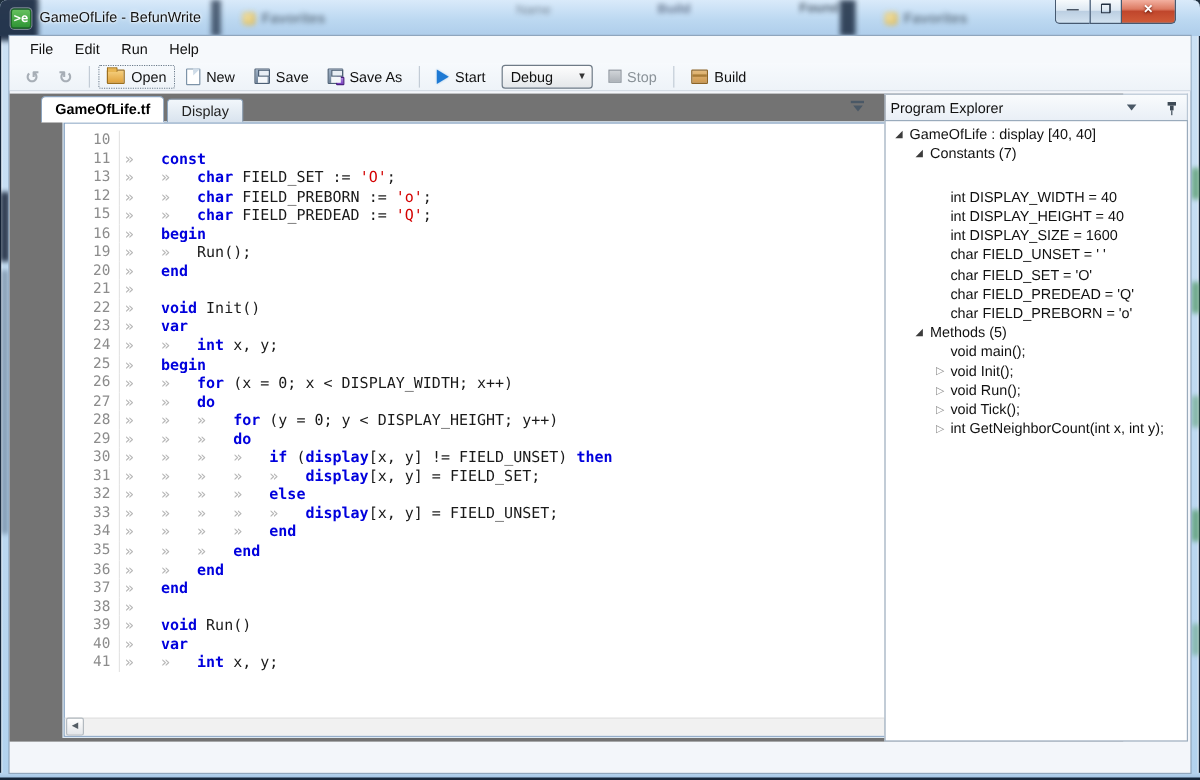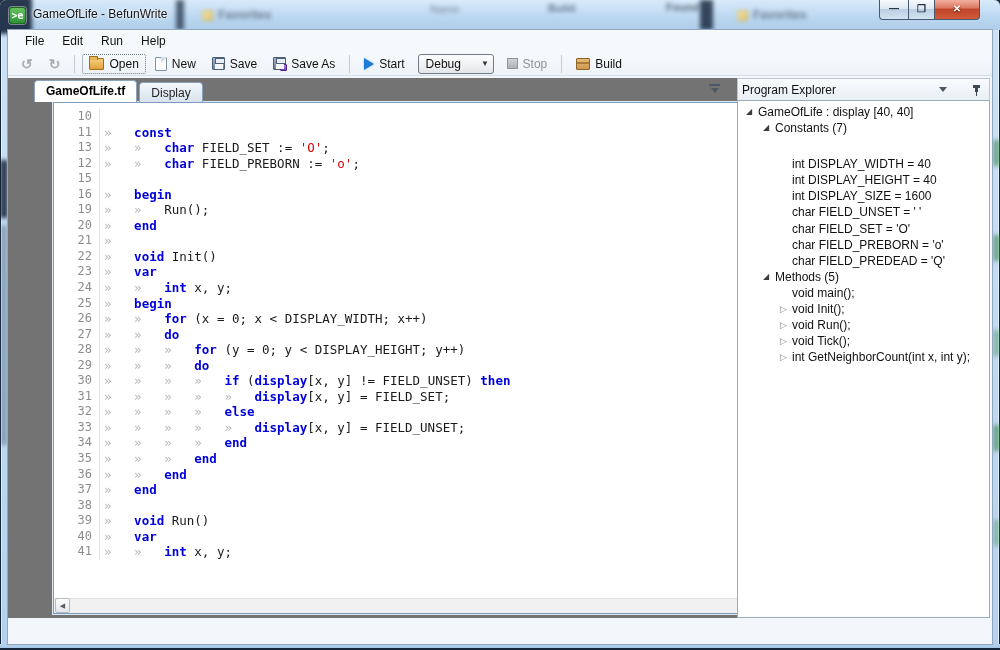--- a/index.html
+++ b/index.html
@@ -244,21 +244,21 @@
           <div class="bar"></div>
             <div class="tri"></div>
         </div>
 
         <div class="editor-frame">
           <div class="code-viewport" id="codelines">
               <div class="cl"><span class="ln">10</span></div>
               <div class="cl"><span class="ln">11</span><span class="ct"><span class="tk-i">»   </span><span class="tk-k">const</span></span></div>
               <div class="cl"><span class="ln">13</span><span class="ct"><span class="tk-i">»   »   </span><span class="tk-k">char</span><span class="tk-p"> FIELD_SET := </span><span class="tk-s">'O'</span><span class="tk-p">;</span></span></div>
               <div class="cl"><span class="ln">12</span><span class="ct"><span class="tk-i">»   »   </span><span class="tk-k">char</span><span class="tk-p"> FIELD_PREBORN := </span><span class="tk-s">'o'</span><span class="tk-p">;</span></span></div>
-              <div class="cl"><span class="ln">15</span></div>
+              <div class="cl"><span class="ln">15</span><span class="ct"><span class="tk-i">»   »   </span><span class="tk-k">char</span><span class="tk-p"> FIELD_PREDEAD := </span><span class="tk-s">'Q'</span><span class="tk-p">;</span></span></div>
               <div class="cl"><span class="ln">16</span><span class="ct"><span class="tk-i">»   </span><span class="tk-k">begin</span></span></div>
               <div class="cl"><span class="ln">19</span><span class="ct"><span class="tk-i">»   »   </span><span class="tk-p">Run();</span></span></div>
               <div class="cl"><span class="ln">20</span><span class="ct"><span class="tk-i">»   </span><span class="tk-k">end</span></span></div>
               <div class="cl"><span class="ln">21</span><span class="ct"><span class="tk-i">»</span></span></div>
               <div class="cl"><span class="ln">22</span><span class="ct"><span class="tk-i">»   </span><span class="tk-k">void</span><span class="tk-p"> Init()</span></span></div>
               <div class="cl"><span class="ln">23</span><span class="ct"><span class="tk-i">»   </span><span class="tk-k">var</span></span></div>
               <div class="cl"><span class="ln">24</span><span class="ct"><span class="tk-i">»   »   </span><span class="tk-k">int</span><span class="tk-p"> x, y;</span></span></div>
               <div class="cl"><span class="ln">25</span><span class="ct"><span class="tk-i">»   </span><span class="tk-k">begin</span></span></div>
               <div class="cl"><span class="ln">26</span><span class="ct"><span class="tk-i">»   »   </span><span class="tk-k">for</span><span class="tk-p"> (x = 0; x &lt; DISPLAY_WIDTH; x++)</span></span></div>
               <div class="cl"><span class="ln">27</span><span class="ct"><span class="tk-i">»   »   </span><span class="tk-k">do</span></span></div>
@@ -308,22 +308,22 @@
             </span>
         </div>
         <div class="exp-body" id="tree">
             <div class="trow" style="padding-left: 8px;"><span class="texp">◢</span><span>GameOfLife : display [40, 40]</span></div>
             <div class="trow" style="padding-left: 25px;"><span class="texp">◢</span><span>Constants (7)</span></div>
             <div class="trow" style="padding-left: 42px; margin-top: 20px;"><span class="texp"></span><span>int DISPLAY_WIDTH = 40</span></div>
             <div class="trow" style="padding-left: 42px;"><span class="texp"></span><span>int DISPLAY_HEIGHT = 40</span></div>
             <div class="trow" style="padding-left: 42px;"><span class="texp"></span><span>int DISPLAY_SIZE = 1600</span></div>
             <div class="trow" style="padding-left: 42px;"><span class="texp"></span><span>char FIELD_UNSET = ' '</span></div>
             <div class="trow" style="padding-left: 42px;"><span class="texp"></span><span>char FIELD_SET = 'O'</span></div>
+            <div class="trow" style="padding-left: 42px;"><span class="texp"></span><span>char FIELD_PREDEAD = 'Q'</span></div>
             <div class="trow" style="padding-left: 42px;"><span class="texp"></span><span>char FIELD_PREBORN = 'o'</span></div>
-            <div class="trow" style="padding-left: 42px;"><span class="texp"></span><span>char FIELD_PREDEAD = 'Q'</span></div>
             <div class="trow" style="padding-left: 25px;"><span class="texp">◢</span><span>Methods (5)</span></div>
             <div class="trow" style="padding-left: 42px;"><span class="texp"></span><span>void main();</span></div>
             <div class="trow" style="padding-left: 42px;"><span class="texp closed">▷</span><span>void Init();</span></div>
             <div class="trow" style="padding-left: 42px;"><span class="texp closed">▷</span><span>void Run();</span></div>
             <div class="trow" style="padding-left: 42px;"><span class="texp closed">▷</span><span>void Tick();</span></div>
             <div class="trow" style="padding-left: 42px;"><span class="texp closed">▷</span><span>int GetNeighborCount(int x, int y);</span></div>
           </div>
       </div>
 
     </div>

